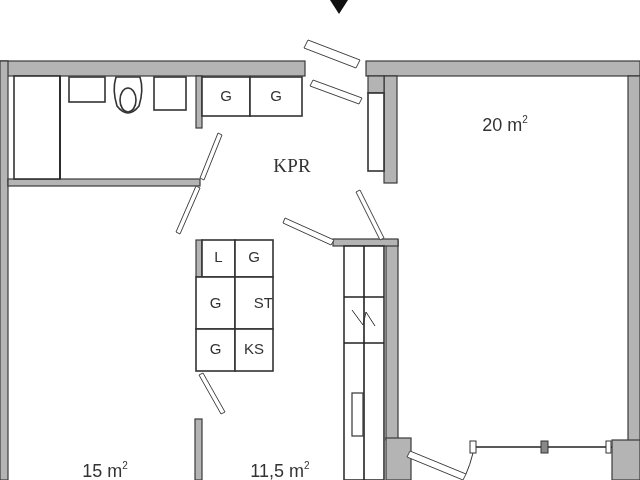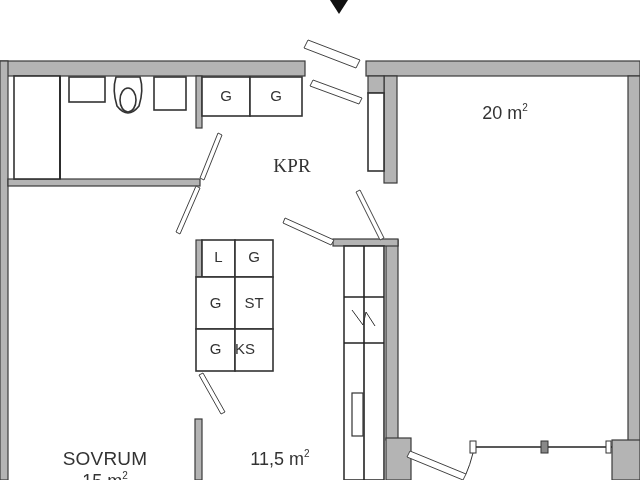--- a/index.html
+++ b/index.html
@@ -5,21 +5,21 @@
   html, body { margin: 0; padding: 0; background: #ffffff; }
   body { width: 640px; height: 480px; overflow: hidden; position: relative; font-family: "Liberation Sans", sans-serif; }
   svg { position: absolute; left: 0; top: 0; }
   .wall { fill: #b4b4b4; stroke: #3a3a3a; stroke-width: 1.2; }
   .line { stroke: #222; stroke-width: 1.6; fill: none; }
   .thin { stroke: #333; stroke-width: 1; fill: none; }
   .fix { fill: #ffffff; stroke: #333; stroke-width: 1.6; }
   .door { fill: #ffffff; stroke: #444; stroke-width: 1; }
   .label { position: absolute; color: #333; text-align: center; white-space: nowrap; }
   .room-name { font-size: 19px; letter-spacing: 0.2px; }
-  .room-area { font-size: 18px; }
+  .room-area { font-size: 18px; margin-top: 12px; }
   .room-area sup { font-size: 10px; vertical-align: 8px; }
   .cell { position: absolute; font-size: 15px; color: #333; text-align: center; }
 </style>
 </head>
 <body>
 
 <svg width="640" height="480" viewBox="0 0 640 480">
 
   <polygon points="330,0 348,0 339,14" fill="#111"></polygon>
 
@@ -105,29 +105,28 @@
   <path class="thin" d="M473,453 Q470,465 466,474"></path>
 </svg>
 
 <div class="label" style="left:420px; top:102px; width:170px;">
   <div class="room-area"><span>20 m</span><sup>2</sup></div>
 </div>
 
 <div class="label room-name" style="left:262px; top:155px; width:60px;font-family:Liberation Serif, serif;">KPR</div>
 
 <div class="label" style="left:40px; top:448px; width:130px;">
-  <div class="room-name">SOVRUM</div>
   <div class="room-area"><span>15 m</span><sup>2</sup></div>
 </div>
 
 <div class="label" style="left:230px; top:448px; width:100px;">
   <div class="room-area"><span>11,5 m</span><sup>2</sup></div>
 </div>
 
 <div class="cell" style="left:202px; top:87px; width:48px;">G</div>
 <div class="cell" style="left:250px; top:87px; width:52px;">G</div>
 
 <div class="cell" style="left:202px; top:248px; width:33px;">L</div>
 <div class="cell" style="left:235px; top:248px; width:38px;">G</div>
 <div class="cell" style="left:196px; top:294px; width:39px;">G</div>
-<div class="cell" style="left:235px; top:294px; width:38px;">ST</div>
+<div class="cell" style="left:235px; top:294px; width:38px;text-align:right;">ST</div>
 <div class="cell" style="left:196px; top:340px; width:39px;">G</div>
-<div class="cell" style="left:235px; top:340px; width:16px;">KS</div>
+<div class="cell" style="left:235px; top:340px; width:38px;">KS</div>
 
 </body></html>

